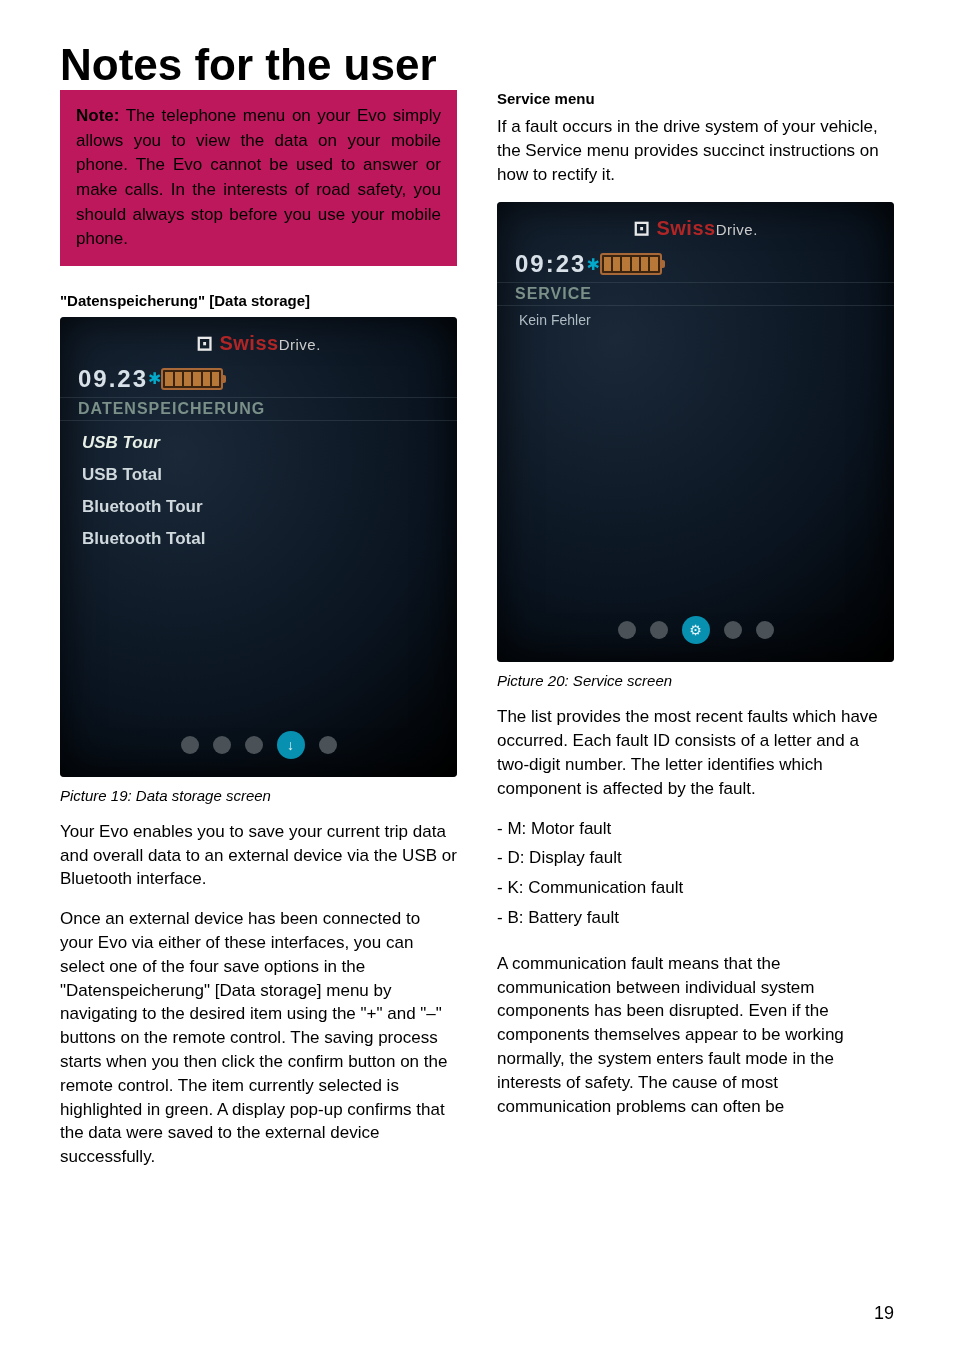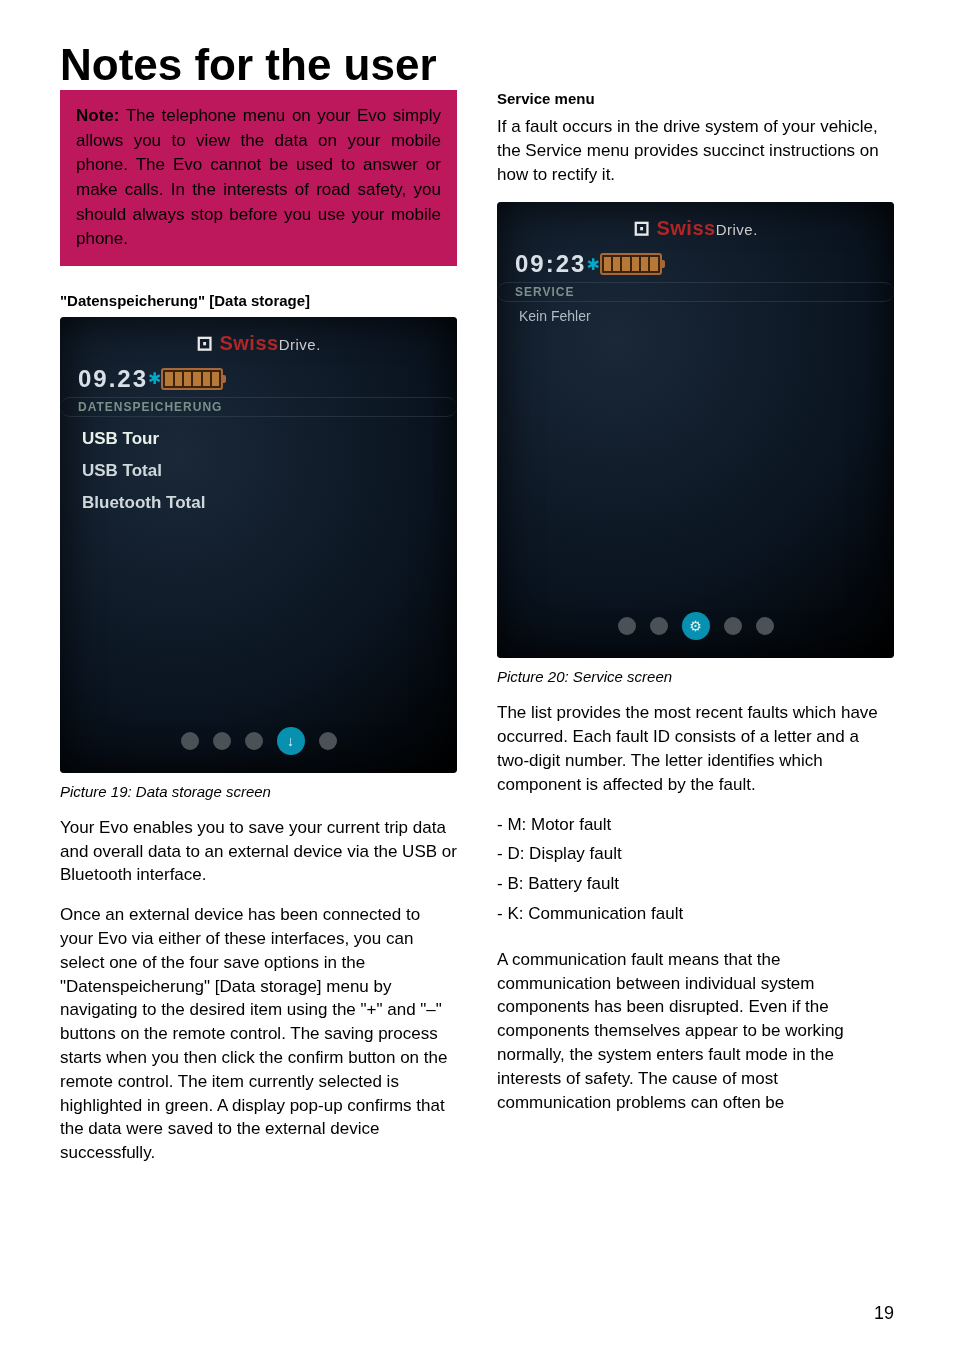--- a/index.html
+++ b/index.html
@@ -120,28 +120,27 @@
     height: 8px;
     background: #a86838;
     border-radius: 0 2px 2px 0;
   }
   .battery .cell {
     flex: 1;
     background: #b87838;
   }
   .screen-header {
     padding: 2px 18px;
-    font-size: 12px;
+    font-size: 16px;
     letter-spacing: 1px;
     color: #7a9088;
     font-weight: bold;
     border-top: 1px solid rgba(120,140,150,0.2);
     border-bottom: 1px solid rgba(120,140,150,0.2);
     margin-bottom: 6px;
-    border-radius: 11px;
   }
   .menu-items {
     padding: 0 22px;
     min-height: 190px;
   }
   .menu-items div {
     font-size: 17px;
     color: #cfd8dc;
     padding: 6px 0;
     font-weight: bold;
@@ -169,21 +168,21 @@
     width: 28px;
     height: 28px;
     background: #0890b0;
     display: flex;
     align-items: center;
     justify-content: center;
     color: #e0f4f8;
     font-size: 14px;
   }
   .shot-spacer { height: 100px; }
-  .menu-items .sel { color: #e8f0e8; }
+  .menu-items .sel { color: #e8f0e8; font-style: italic; }
 </style>
 </head>
 <body>
 
 <h1>Notes for the user</h1>
 
 <div class="columns">
 
   <div class="col">
 
@@ -206,20 +205,21 @@
             <span class="cell"></span>
             <span class="cell"></span>
             <span class="cell"></span>
             <span class="cell"></span>
         </span>
       </div>
       <div class="screen-header">DATENSPEICHERUNG</div>
       <div class="menu-items">
         <div class="sel">USB Tour</div>
         <div>USB Total</div>
+        <div>Bluetooth Tour</div>
         <div>Bluetooth Total</div>
       </div>
       <div class="shot-spacer"></div>
       <div class="dots-row">
         <span class="dot"></span>
         <span class="dot"></span>
         <span class="dot"></span>
         <span class="dot active">↓</span>
         <span class="dot"></span>
       </div>
@@ -265,22 +265,22 @@
       </div>
     </div>
 
     <div class="caption">Picture 20: Service screen</div>
 
     <div class="body-text">The list provides the most recent faults which have occurred. Each fault ID consists of a letter and a two-digit number. The letter identifies which component is affected by the fault.</div>
 
     <div class="fault-list">
       <div>- M: Motor fault</div>
       <div>- D: Display fault</div>
+      <div>- K: Communication fault</div>
       <div>- B: Battery fault</div>
-      <div>- K: Communication fault</div>
     </div>
 
     <div class="body-text">A communication fault means that the communication between individual system components has been disrupted. Even if the components themselves appear to be working normally, the system enters fault mode in the interests of safety. The cause of most communication problems can often be</div>
 
   </div>
 </div>
 
 <div class="page-num">19</div>
 
 </body></html>

